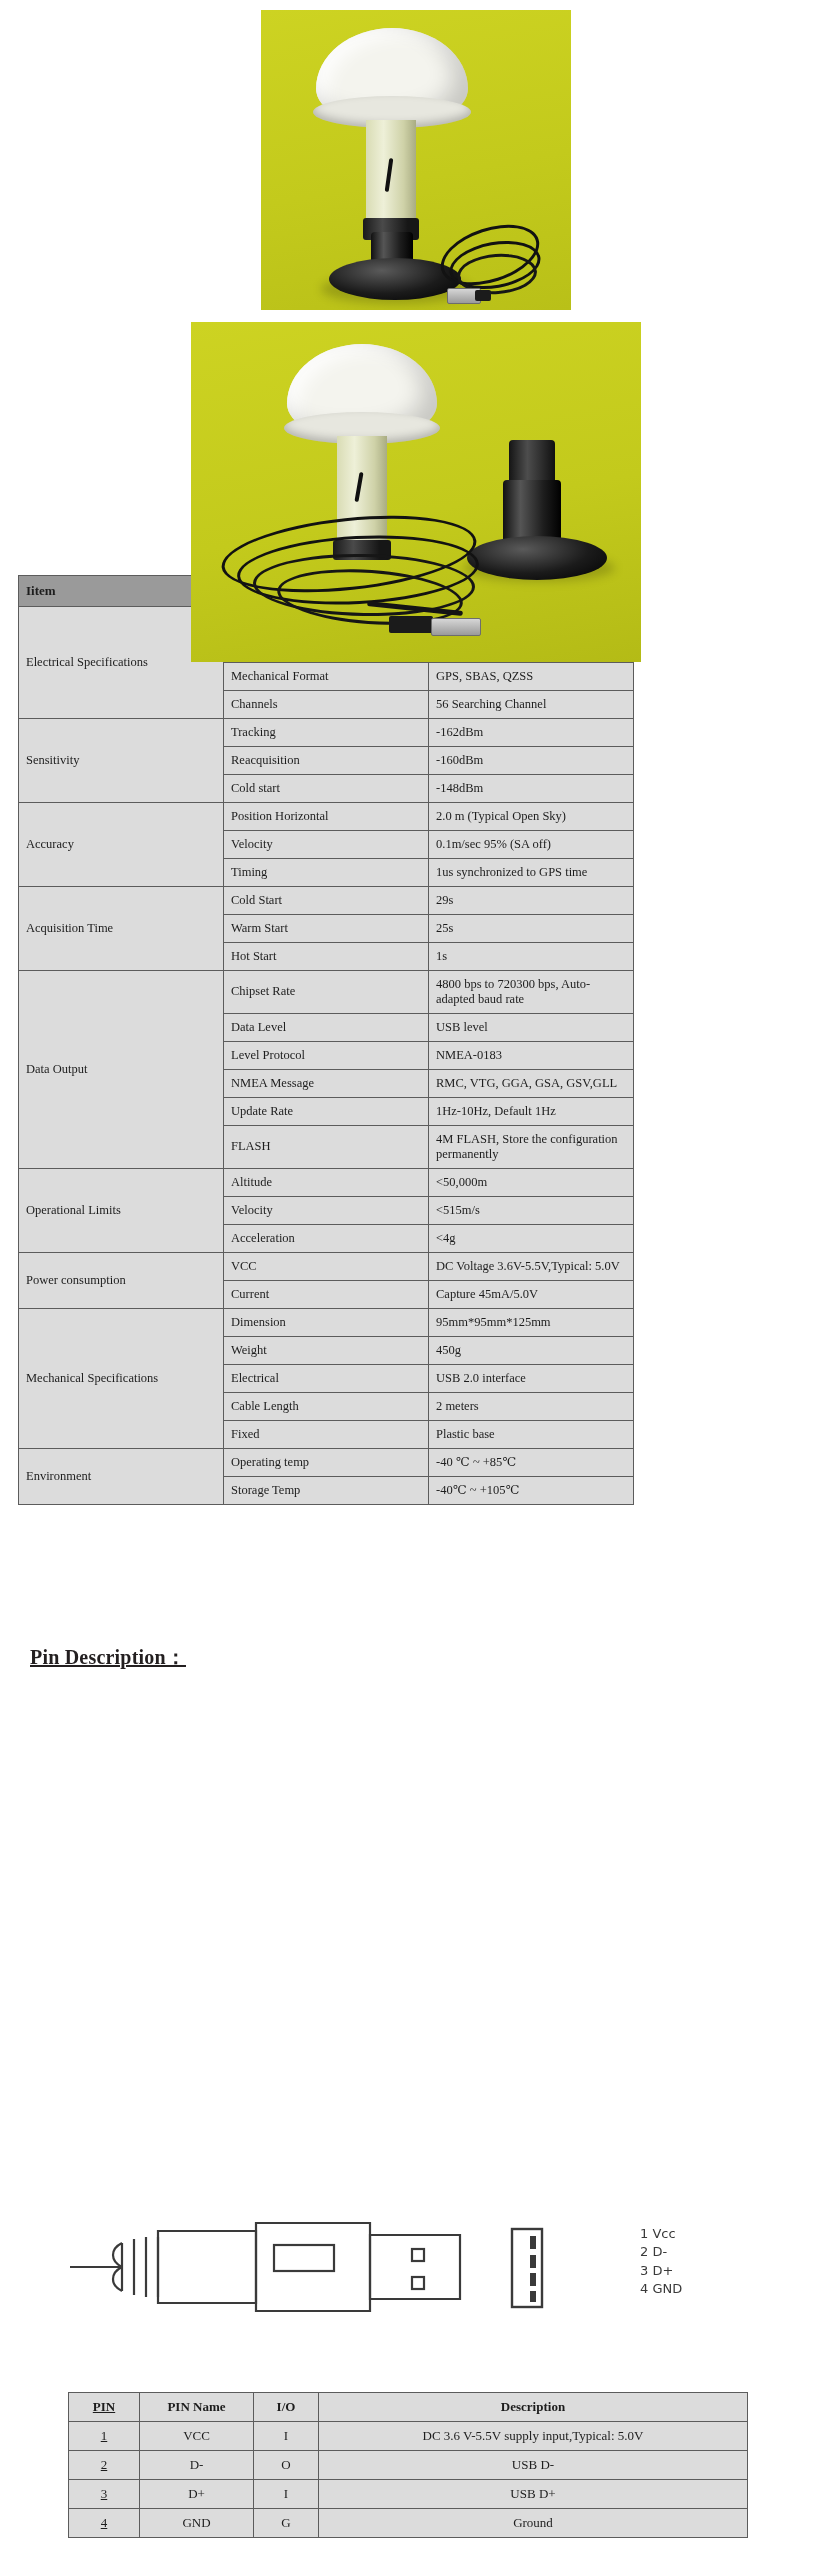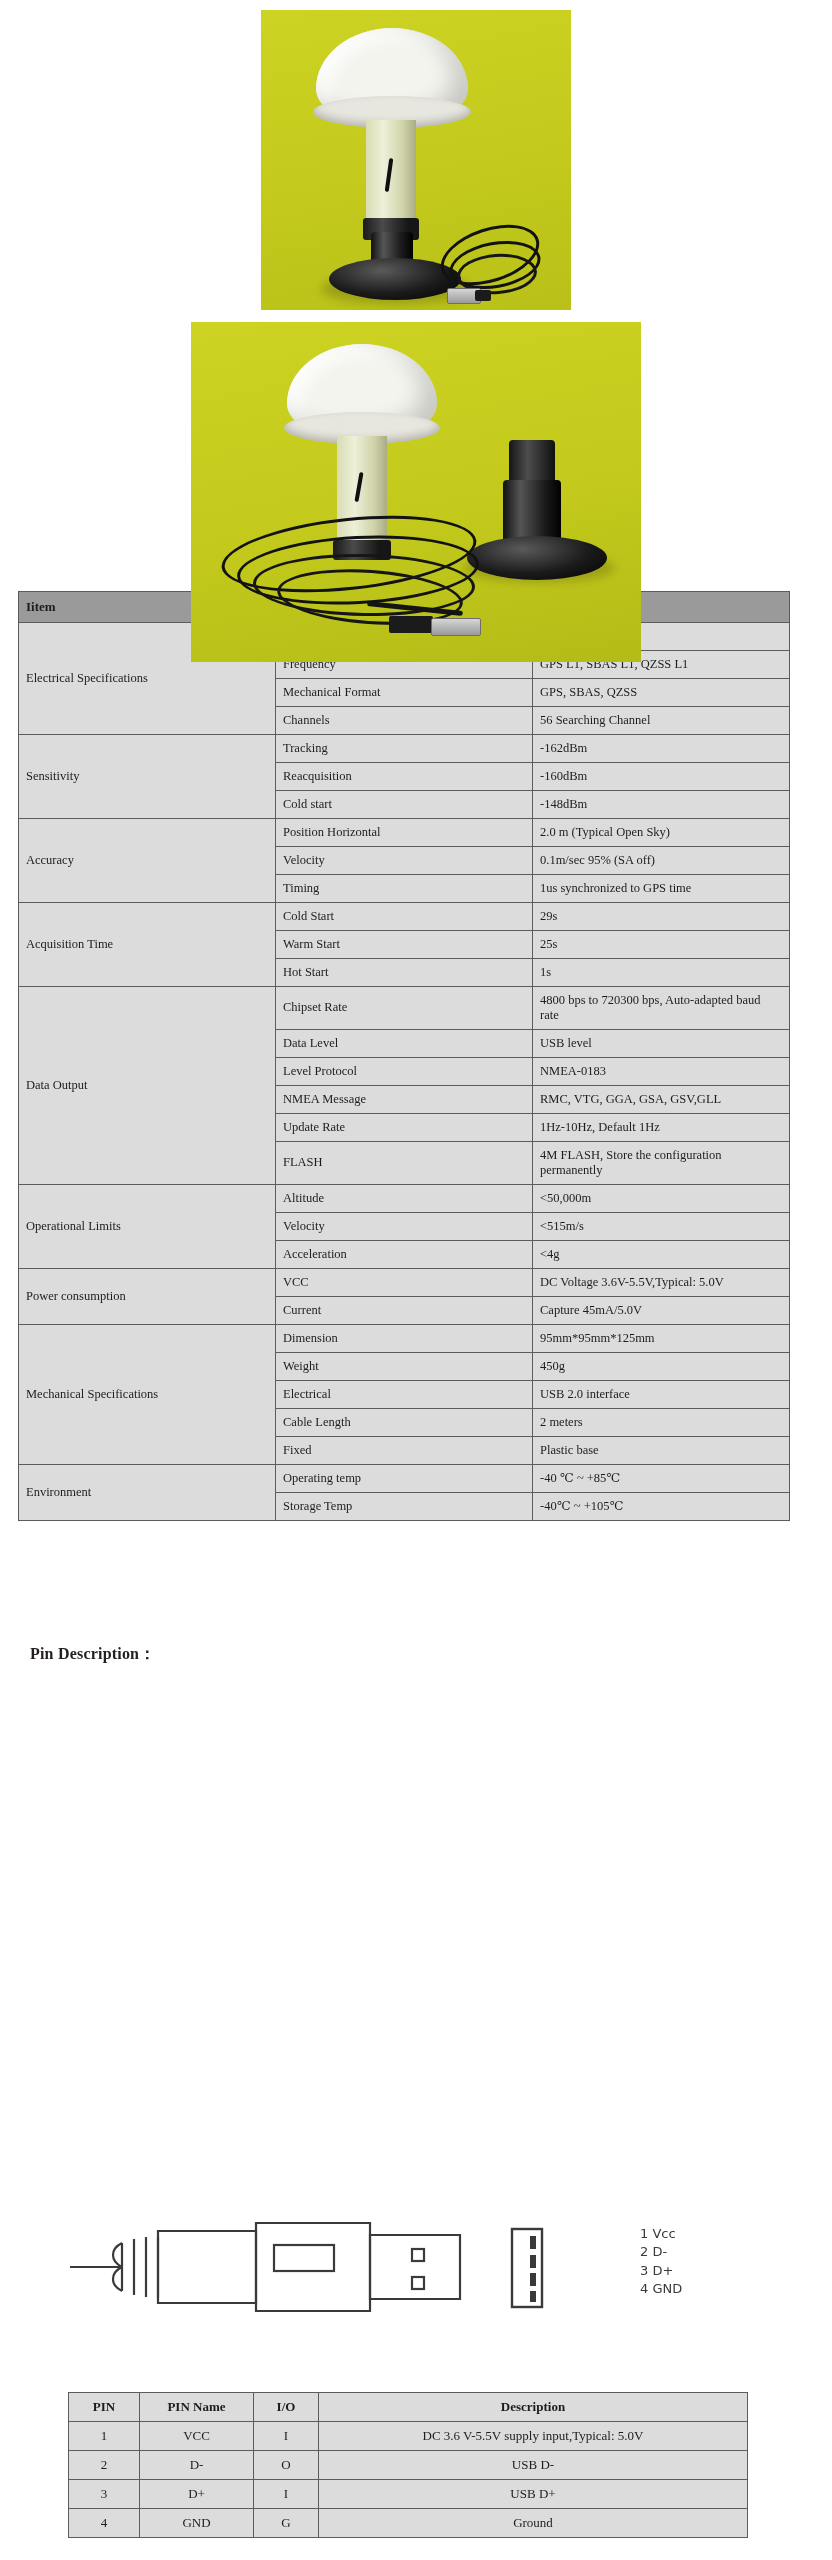--- a/index.html
+++ b/index.html
@@ -99,25 +99,24 @@
 
   
   .spec-wrap {
     position: absolute;
     left: 18px;
     top: 575px;
     width: 772px;
   }
   table.spec {
     border-collapse: collapse;
-    width: 772px;
+    width: 616px;
     table-layout: fixed;
     font-size: 12.5px;
     line-height: 1.2;
-    margin-top: 16px;
   }
   table.spec th,
   table.spec td {
     border: 1px solid #5c5c5c;
     padding: 6px 7px;
     background: #dcdcdc;
     vertical-align: middle;
     font-weight: normal;
     text-align: left;
     color: #1d1d1d;
@@ -136,23 +135,24 @@
   }
   .spec tbody tr td.group {
     background: #dcdcdc;
   }
 
   
   .pin-heading {
     position: absolute;
     left: 30px;
     top: 1644px;
-    font-size: 16px;
+    font-size: 20px;
     font-weight: bold;
     letter-spacing: .2px;
+    text-decoration: underline;
   }
 
   
   .usb-diagram {
     position: absolute;
     left: 60px;
     top: 2205px;
     width: 700px;
     height: 130px;
   }
@@ -185,21 +185,21 @@
     border: 1px solid #5c5c5c;
     background: #dcdcdc;
     text-align: center;
     padding: 6px 4px;
     font-weight: normal;
     color: #1d1d1d;
   }
   table.pintbl thead th {
     font-weight: bold;
   }
-  .c-pin   { width: 62px; }
+  .c-pin   { width: 62px; text-decoration: underline; }
   .c-name  { width: 105px; }
   .c-io    { width: 56px; }
 </style>
 </head>
 <body>
 
 <div class="photo photo-1">
 
   <div class="dome" style="left:55px; top:18px; width:152px; height:98px;"></div>
   <div class="dome-lip" style="left:52px; top:86px; width:158px; height:32px;"></div>

